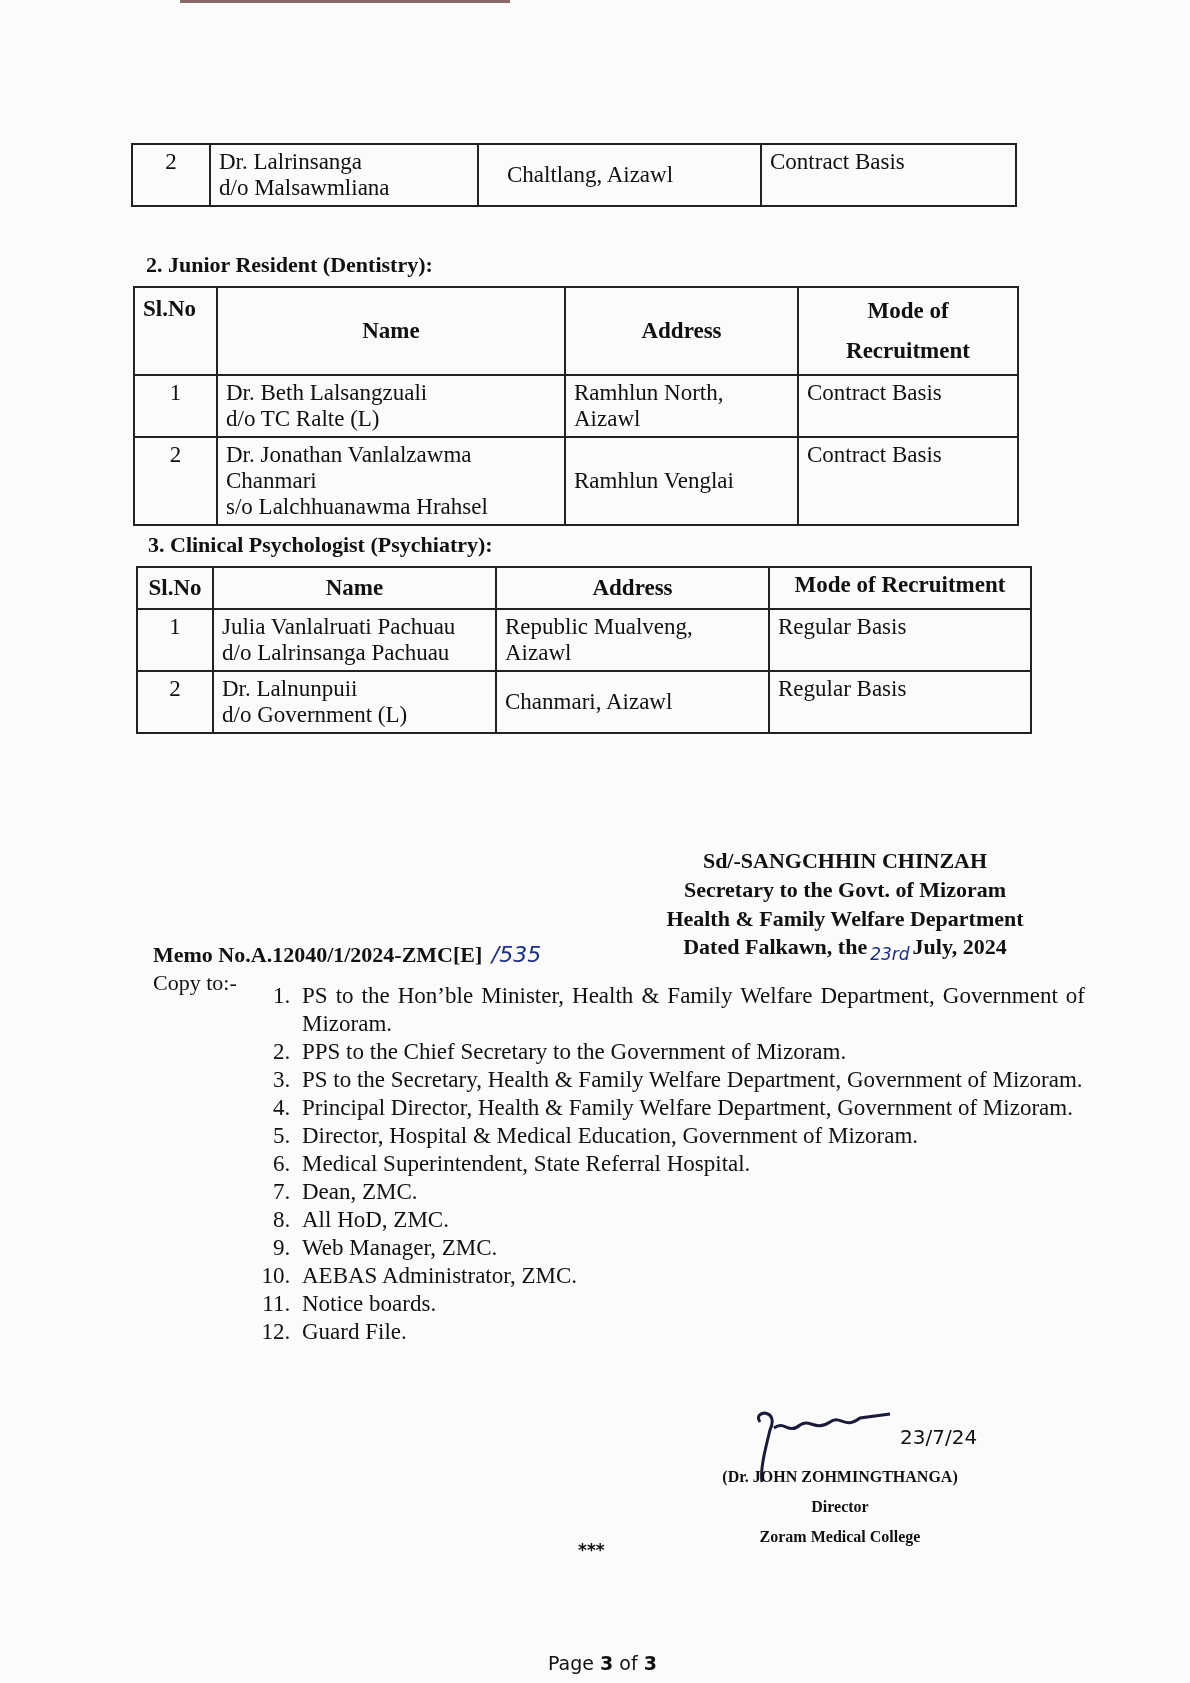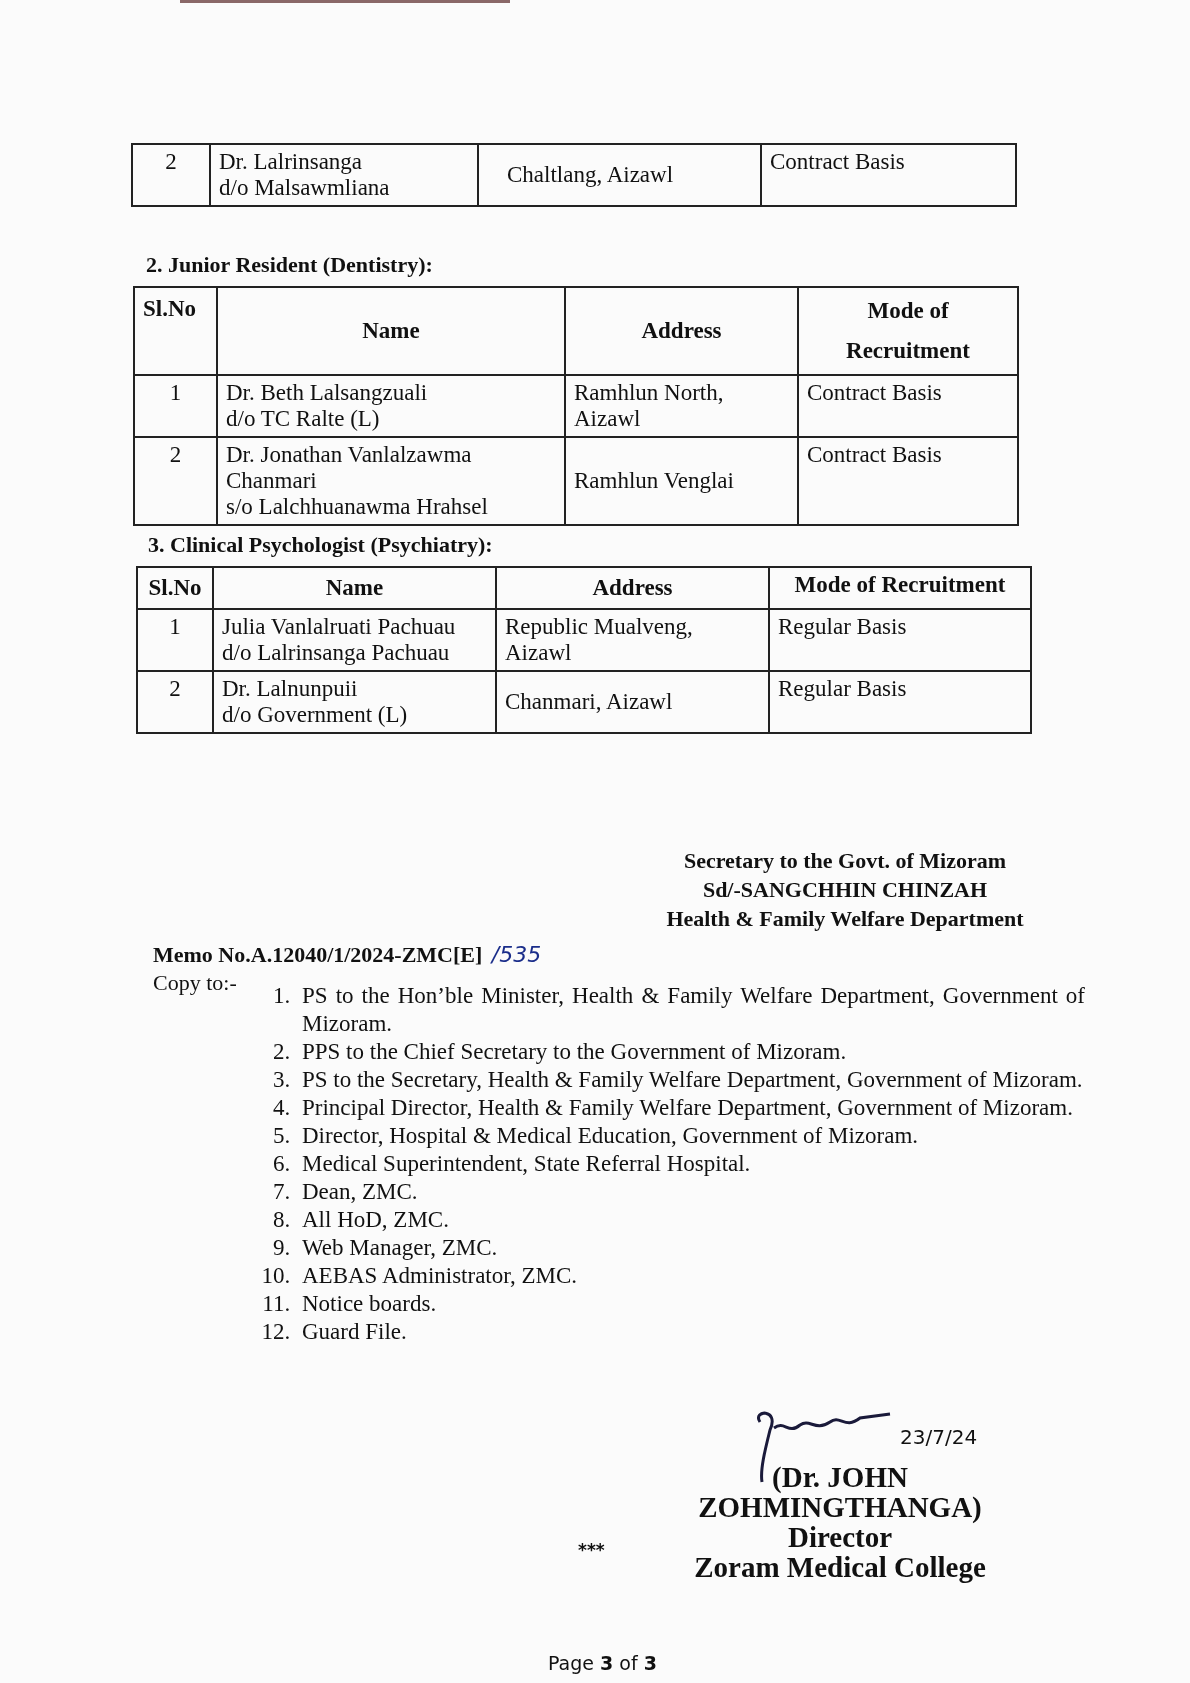--- a/index.html
+++ b/index.html
@@ -104,23 +104,26 @@
       <div>Dr. Lalnunpuii</div>
       <div>d/o Government (L)</div>
     </td>
     <td class="mid">Chanmari, Aizawl</td>
     <td>Regular Basis</td>
   </tr>
 </tbody>
   </table>
 
 <div class="abs sig" style="left:640px; top:846px; width:410px;">
+  <div>Sd/-SANGCHHIN CHINZAH</div>
   <div>Secretary to the Govt. of Mizoram</div>
-  <div>Sd/-SANGCHHIN CHINZAH</div>
   <div>Health &amp; Family Welfare Department</div>
+  <div style="margin-top:-1px;">
+    <span>Dated Falkawn, the</span><span class="hand" style="font-size:17px; font-weight:normal; position:relative; top:6px; padding:0 3px;">23rd</span><span>July, 2024</span>
+  </div>
 </div>
 
 <div class="abs memo" style="left:153px; top:942px;">
   <span>Memo No.A.12040/1/2024-ZMC[E]</span>
   <span class="hand" style="font-size:22px; font-weight:normal; margin-left:4px;">/535</span>
 </div>
 <div class="abs copy" style="left:153px; top:970px;">Copy to:-</div>
 
 <ol class="cc">
   <li>PS to the Hon’ble Minister, Health &amp; Family Welfare Department, Government of Mizoram.</li>
@@ -135,21 +138,21 @@
   <li>AEBAS Administrator, ZMC.</li>
   <li>Notice boards.</li>
   <li>Guard File.</li>
 </ol>
 
 <svg class="abs" style="left:740px; top:1400px;" width="280" height="90">
   <path d="M20,22 C12,10 40,8 30,30 C25,50 20,70 22,82 M34,28 C45,20 48,35 60,25 C70,18 75,32 90,22 C100,14 105,30 120,18 L150,14" fill="none" stroke="#1a1a3a" stroke-width="3"></path>
 </svg>
 <div class="abs hand" style="left:900px; top:1425px; font-size:20px; font-style:normal; color:#111;">23/7/24</div>
 
-<div class="abs sig" style="left:660px; top:1462px; width:360px; font-size:29px; line-height:30px;">
+<div class="abs sig" style="left:660px; top:1462px; width:360px; font-size:16px; line-height:30px;">
   <div>(Dr. JOHN ZOHMINGTHANGA)</div>
   <div>Director</div>
   <div>Zoram Medical College</div>
 </div>
 
 <div class="abs" style="left:578px; top:1540px; font-family:'DejaVu Sans', sans-serif; font-size:17px; font-weight:bold;">***</div>
 
 <div class="abs footer" style="left:548px; top:1652px;">
   <span>Page </span><b>3</b><span> of </span><b>3</b>
 </div>

